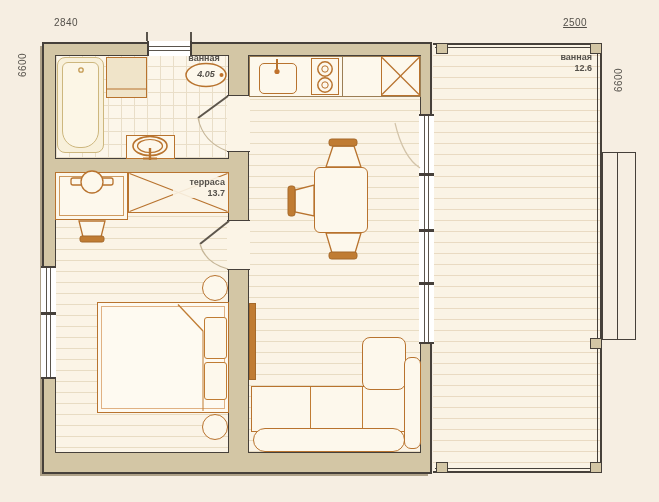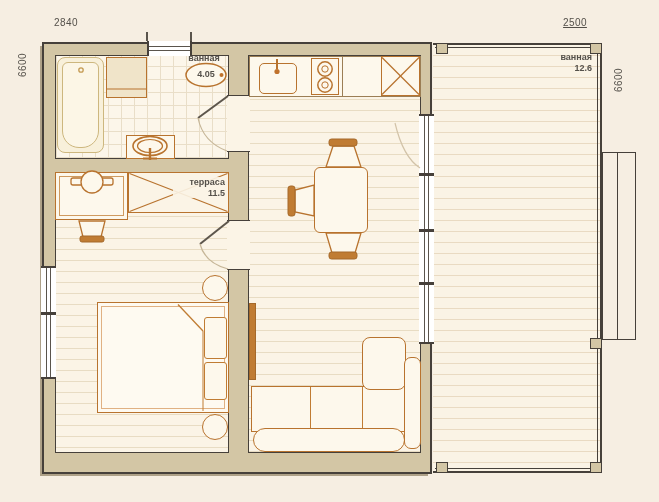--- a/index.html
+++ b/index.html
@@ -157,26 +157,26 @@
     </g>
     <circle cx="81" cy="70" r="2.2" fill="none" stroke="#c49a52" stroke-width="1.3"></circle>
     <line x1="107" y1="89" x2="146" y2="89" stroke="#b8732e" stroke-width="1.2"></line>
     <g stroke="#c07c33">
       <line x1="178" y1="304.5" x2="203" y2="331" stroke-width="1.3"></line>
       <line x1="203" y1="331" x2="203" y2="411" stroke-width="1"></line>
     </g>
   </svg>
 
   <div class="abs lbl" style="left:180px;top:53px;width:48px;text-align:center;">ванная</div>
-  <div class="abs lbl" style="left:186px;top:69px;width:40px;text-align:center;">4.05</div>
+  <div class="abs lbl" style="left:186px;top:69px;width:40px;text-align:center;font-style:italic;">4.05</div>
 
 
   <div class="abs lbl" style="left:173px;top:177px;width:52px;background:rgba(251,244,230,.9);">
     <div>терраса</div>
-    <div>11.5</div>
+    <div>13.7</div>
   </div>
 
   <div class="abs lbl" style="left:538px;top:52px;width:54px;">
     <div>ванная</div>
     <div>12.6</div>
   </div>
 
 </div>
 
 </body></html>

